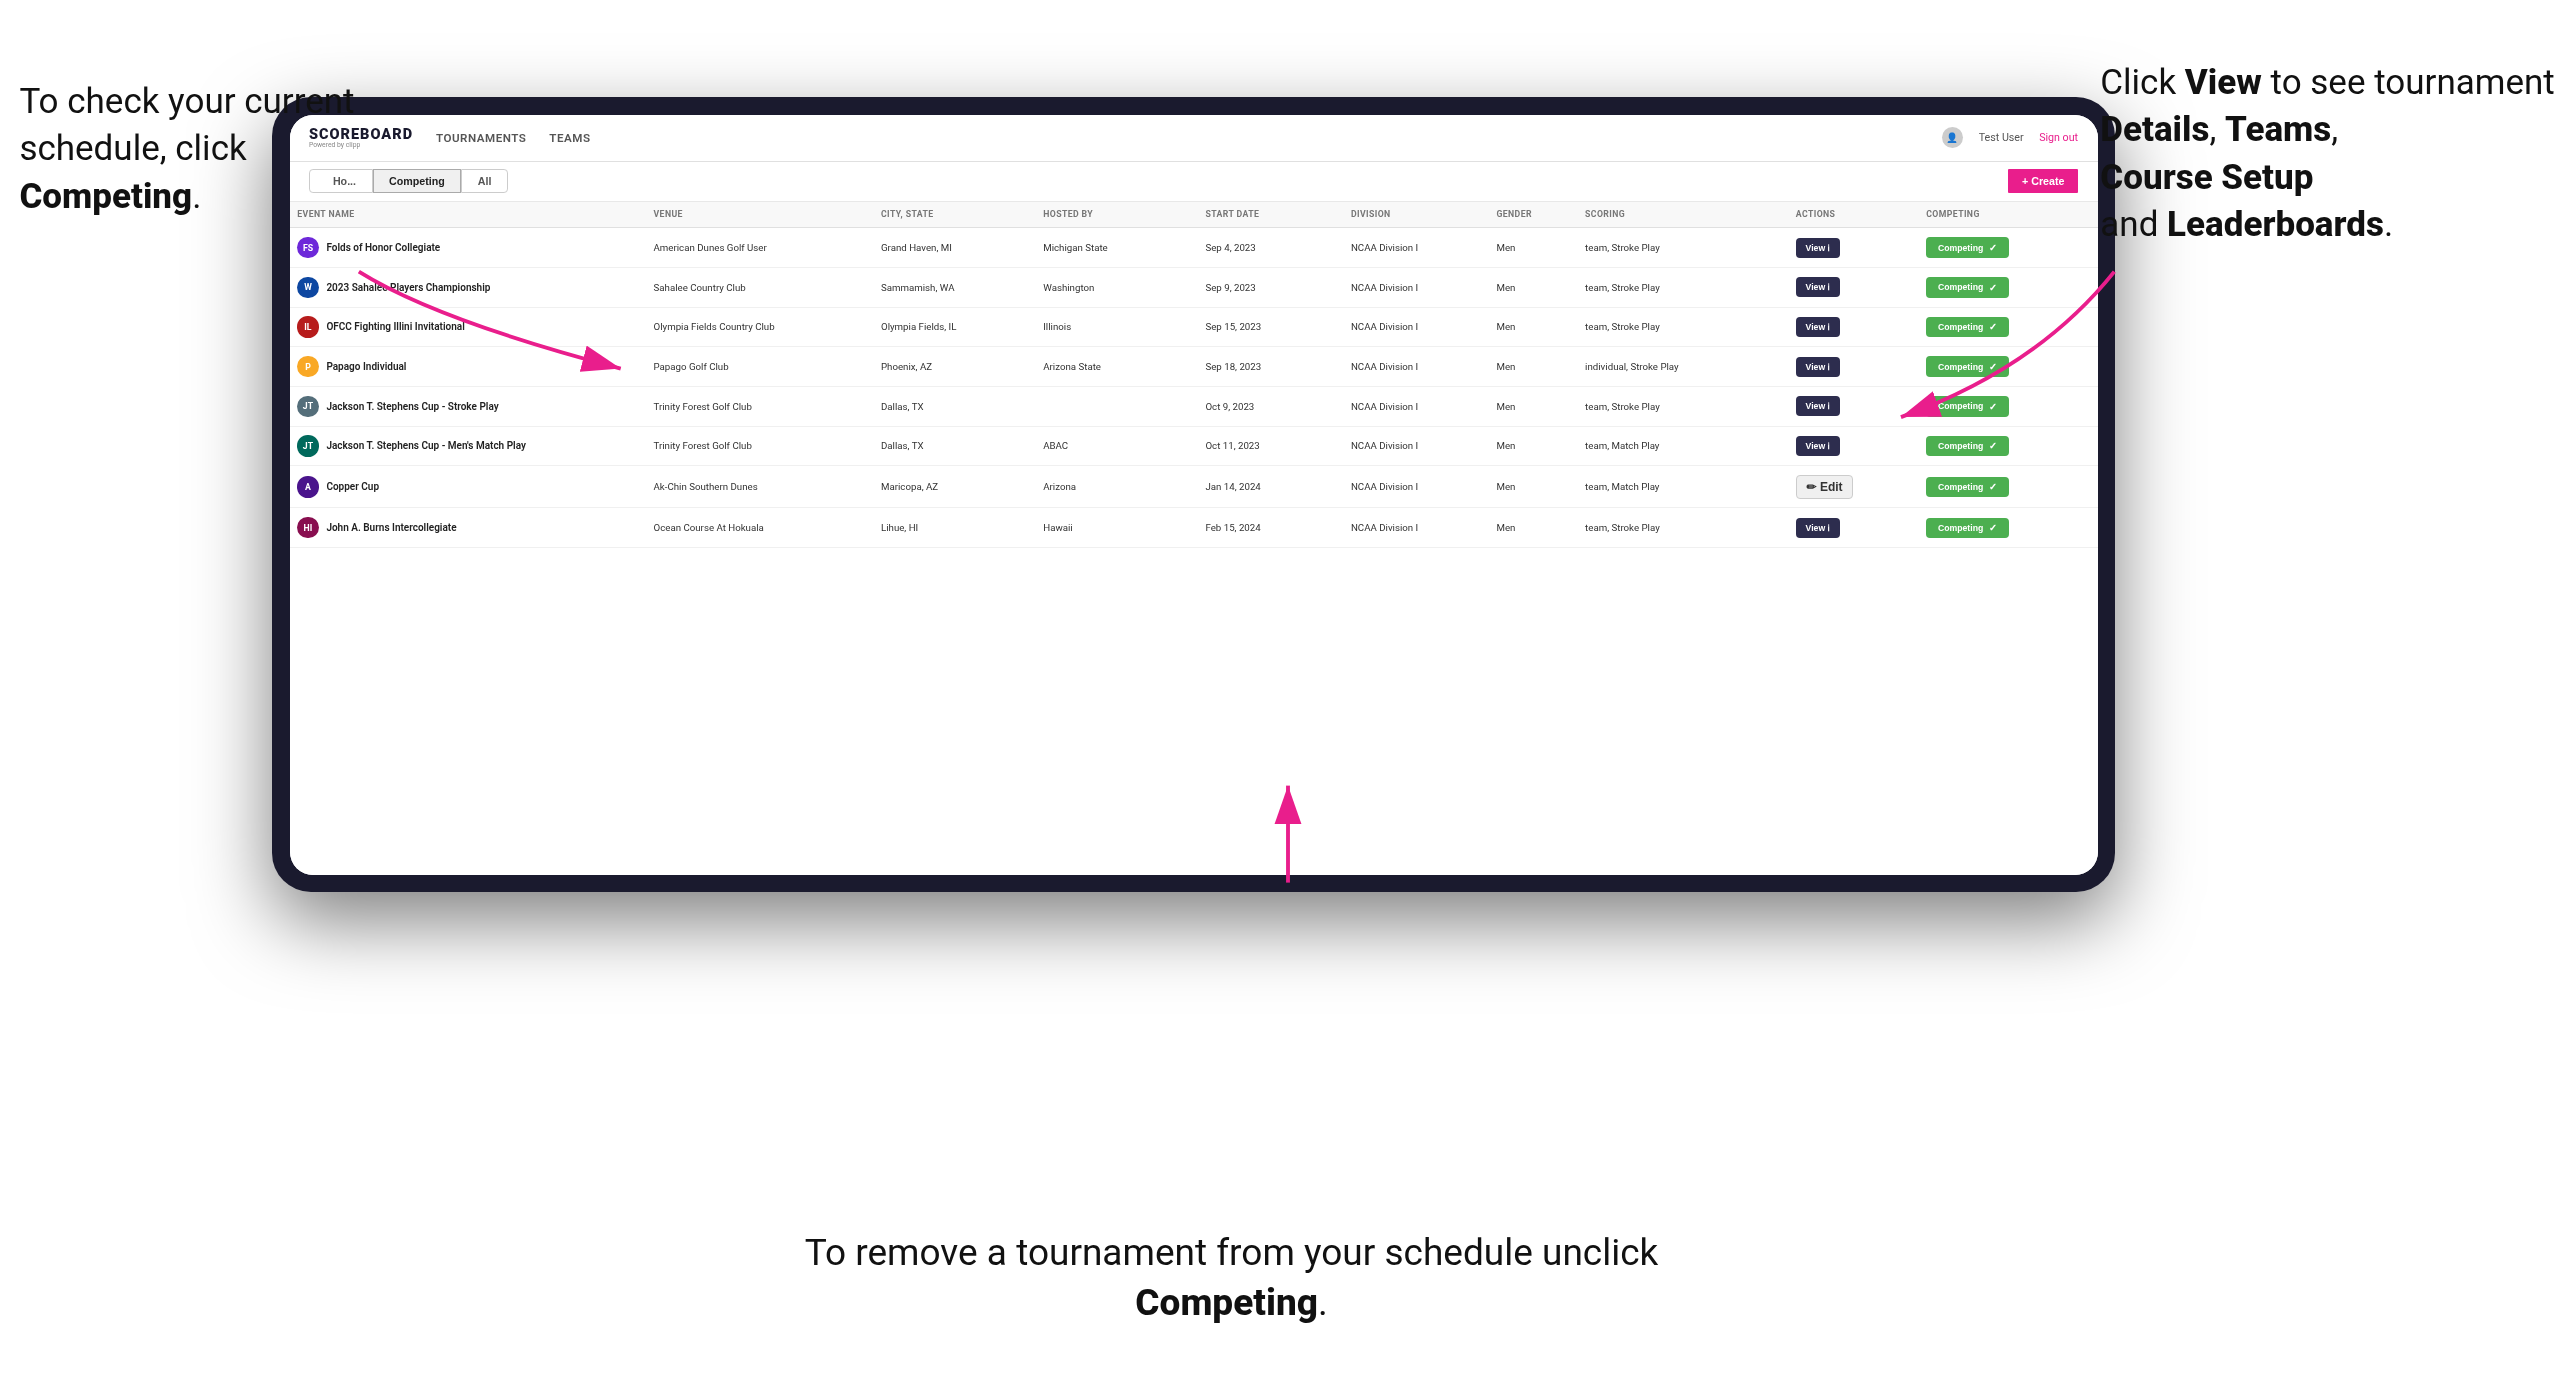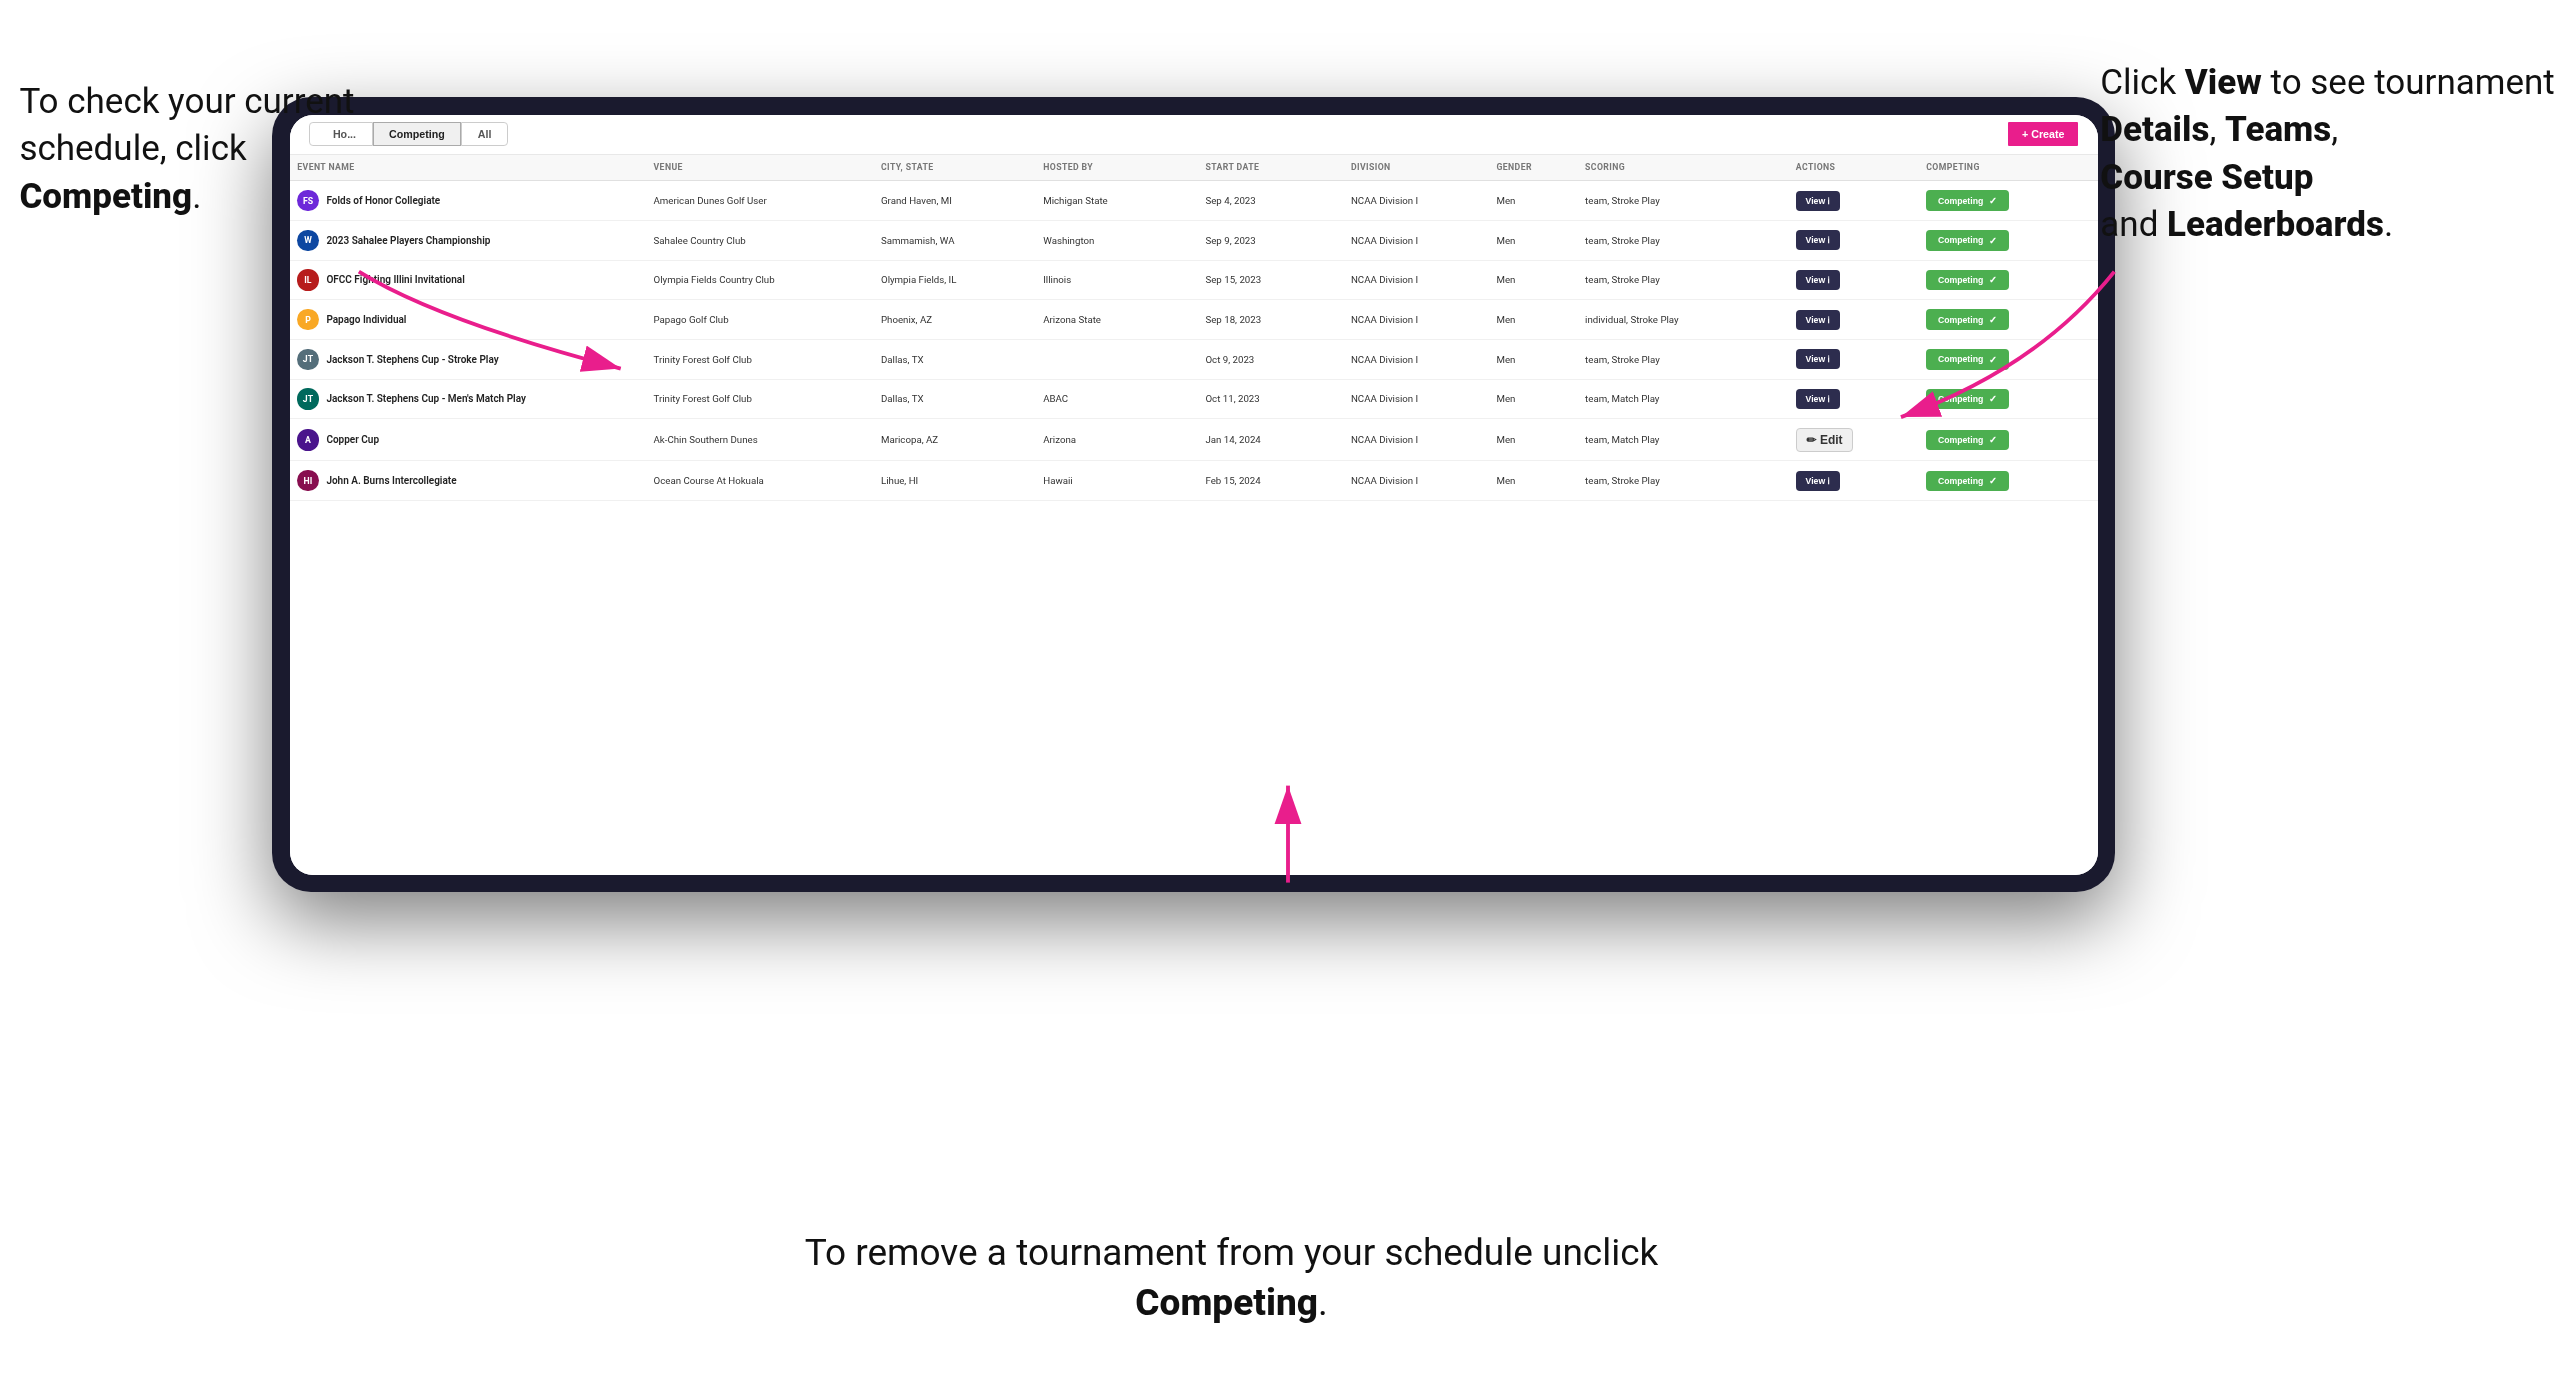--- a/index.html
+++ b/index.html
@@ -312,20 +312,35 @@
     .logo-teal { background: #00695c; }
     .logo-purple { background: #4a148c; }
     .logo-maroon { background: #880e4f; }
   </style>
 </head>
 <body>
 
 <div class="tablet-frame">
   <div class="tablet-screen">
 
+    <div class="navbar">
+      <div class="scoreboard-logo">
+        <span class="logo-title">SCOREBOARD</span>
+        <span class="logo-sub">Powered by clipp</span>
+      </div>
+      <div class="nav-links">
+        <span class="nav-link">TOURNAMENTS</span>
+        <span class="nav-link">TEAMS</span>
+      </div>
+      <div class="nav-right">
+        <div class="user-icon">👤</div>
+        <span class="nav-text">Test User</span>
+        <span class="nav-text" style="color:#e91e8c;cursor:pointer;">Sign out</span>
+      </div>
+    </div>
 
     <div class="filter-bar">
       <div class="filter-tabs">
         <button class="filter-tab">Ho...</button>
         <button class="filter-tab active">Competing</button>
         <button class="filter-tab">All</button>
       </div>
       <button class="create-btn">+ Create</button>
     </div>
 

